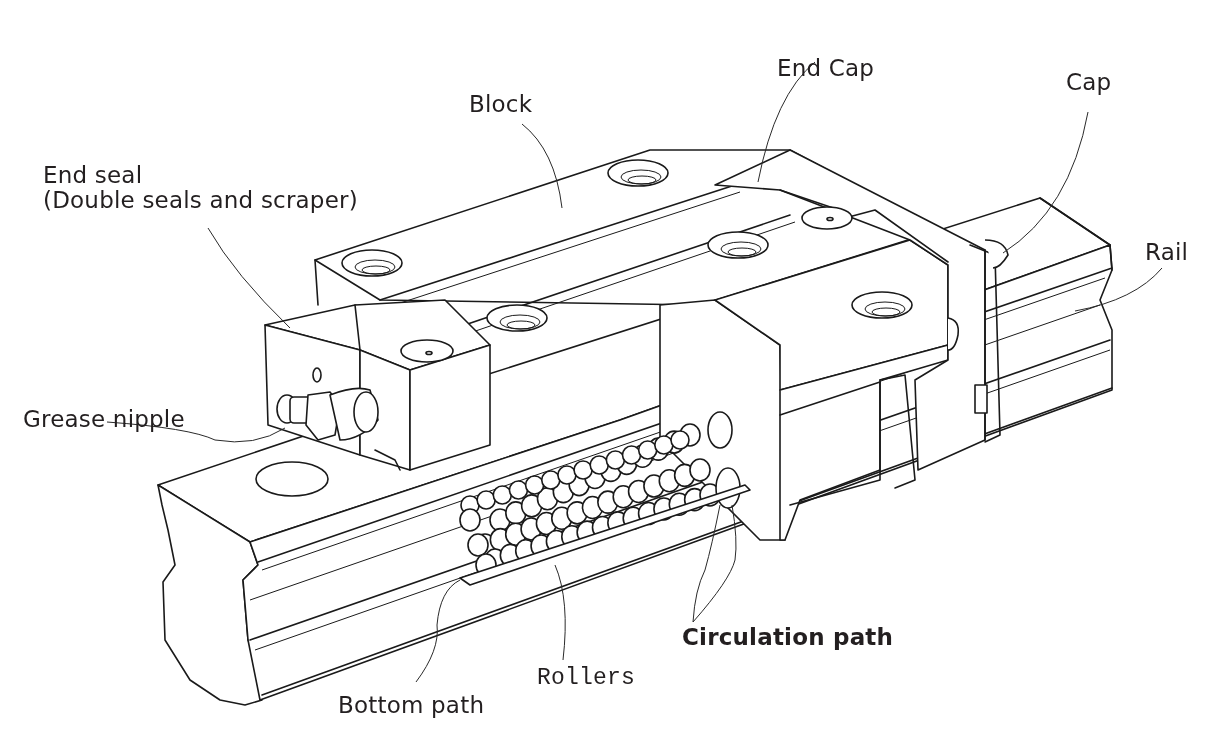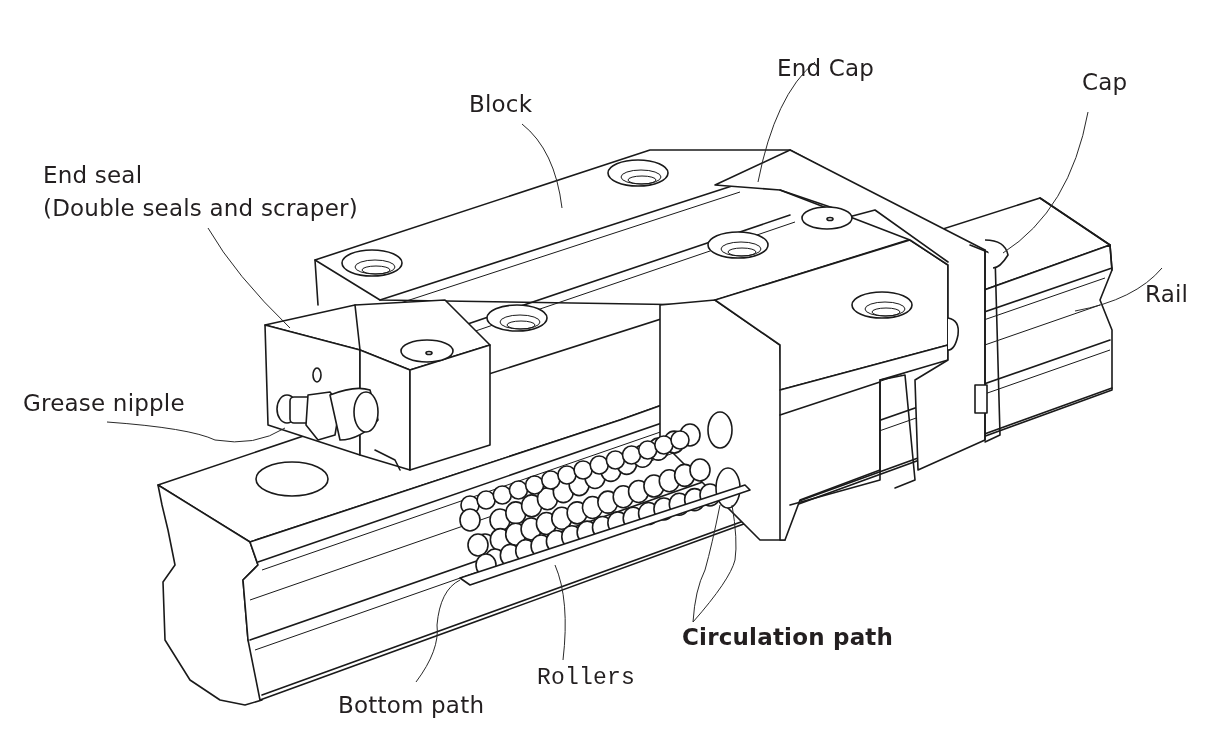--- a/index.html
+++ b/index.html
@@ -197,21 +197,21 @@
     <path class="leader" d="M1162,268 Q1135,300 1075,311"></path>
     <path class="leader" d="M107,422 Q190,428 215,440 Q255,447 285,428"></path>
     <path class="leader" d="M416,682 Q440,650 437,625 Q440,590 460,580"></path>
     <path class="leader" d="M563,660 Q570,600 555,565"></path>
     <path class="leader" d="M693,622 Q695,590 705,570 Q712,545 720,505"></path>
     <path class="leader" d="M693,622 Q730,580 735,560 Q738,540 732,505"></path>
   </g>
 </svg>
 
 <div class="lbl" style="left:43px; top:159px;text-align:center;">End seal</div>
-<div class="lbl" style="left:43px; top:192px;">(Double seals and scraper)</div>
+<div class="lbl" style="left:43px; top:184px;">(Double seals and scraper)</div>
 <div class="lbl" style="left:469px; top:88px;text-align:right;">Block</div>
 <div class="lbl" style="left:777px; top:32px;margin-top:20px;">End Cap</div>
-<div class="lbl" style="left:1066px; top:66px;margin-left:16px;">Cap</div>
-<div class="lbl" style="left:1145px; top:236px;margin-top:42px;">Rail</div>
-<div class="lbl" style="left:23px; top:387px;">Grease nipple</div>
+<div class="lbl" style="left:1066px; top:66px;">Cap</div>
+<div class="lbl" style="left:1145px; top:236px;">Rail</div>
+<div class="lbl" style="left:23px; top:403px;">Grease nipple</div>
 <div class="lbl" style="left:338px; top:689px;">Bottom path</div>
 <div class="lbl" style="left:537px; top:662px;font-family:Liberation Mono, monospace;">Rollers</div>
 <div class="lbl" style="left:682px; top:621px;font-weight:bold;">Circulation path</div>
 
 </body></html>

